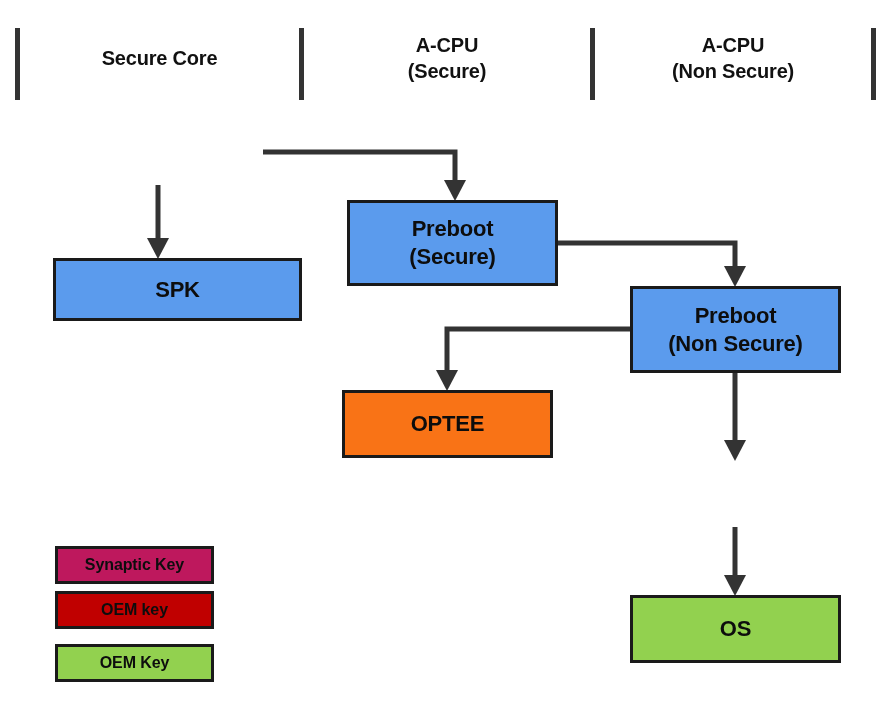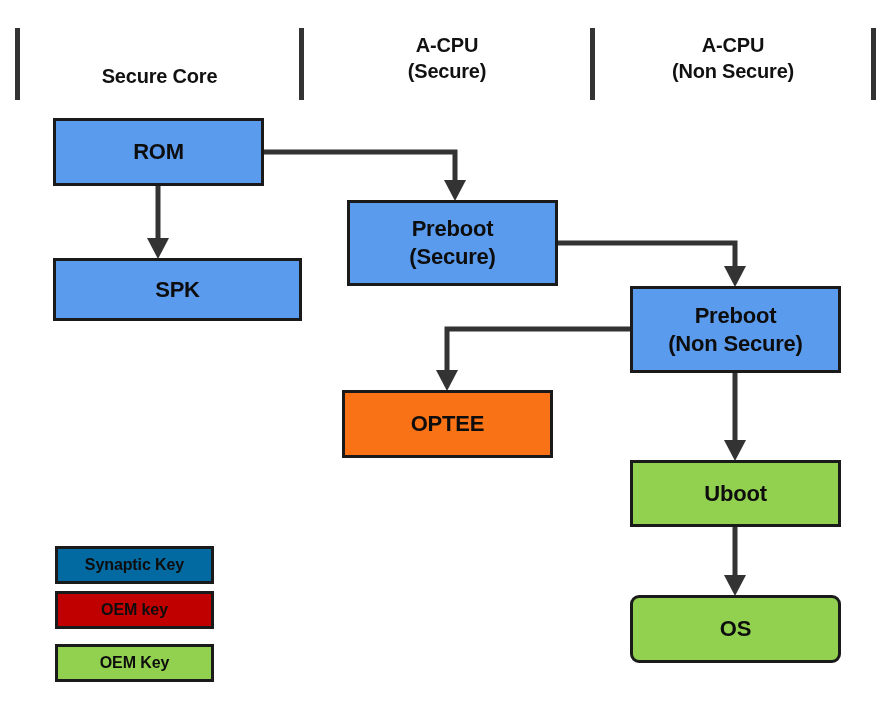--- a/index.html
+++ b/index.html
@@ -64,21 +64,21 @@
     box-sizing: border-box;
     border: 3px solid #1a1a1a;
     display: flex;
     align-items: center;
     justify-content: center;
     font-weight: bold;
     font-size: 16px;
     color: #0d0d0d;
     letter-spacing: -0.1px;
   }
-  .legend-item.blue  { background: #0369a1; }
+  .legend-item.blue  { background: #be185d; }
   .legend-item.red   { background: #c00000; }
   .legend-item.green { background: #92d14f; }
 
   
   #edges {
     position: absolute;
     left: 0;
     top: 0;
     width: 890px;
     height: 710px;
@@ -96,21 +96,21 @@
 </head>
 <body>
 
 <div id="canvas">
 
   <div class="col-divider" style="left:15px;"></div>
   <div class="col-divider" style="left:299px;"></div>
   <div class="col-divider" style="left:590px;"></div>
   <div class="col-divider" style="left:871px;"></div>
 
-  <div class="col-title" style="left:20px; top:45px; width:279px;margin-top:18px;">
+  <div class="col-title" style="left:20px; top:45px; width:279px;">
     <span class="l1">Secure Core</span>
   </div>
 
   <div class="col-title" style="left:304px; top:32px; width:286px;">
     <span class="l1">A-CPU</span>
     <span class="l2">(Secure)</span>
   </div>
 
   <div class="col-title" style="left:595px; top:32px; width:276px;">
     <span class="l1">A-CPU</span>
@@ -143,25 +143,20 @@
       <path class="edge-path" d="M735,373 L735,448"></path>
       <polygon class="edge-head" points="735,461 724,440 746,440"></polygon>
     </g>
 
     <g>
       <path class="edge-path" d="M735,527 L735,583"></path>
       <polygon class="edge-head" points="735,596 724,575 746,575"></polygon>
     </g>
   </svg>
 
-  <div class="node blue" style="left:53px; top:118px; width:211px; height:68px;">
-    <span>
-        <span class="label-line">ROM</span>
-      </span>
-  </div>
 
   <div class="node blue" style="left:53px; top:258px; width:249px; height:63px;">
     <span>
         <span class="label-line">SPK</span>
       </span>
   </div>
 
   <div class="node blue" style="left:347px; top:200px; width:211px; height:86px;">
     <span>
       <span class="label-line">Preboot</span>
@@ -175,27 +170,22 @@
       <span class="label-line">(Non Secure)</span>
     </span>
   </div>
 
   <div class="node red" style="left:342px; top:390px; width:211px; height:68px;">
     <span>
         <span class="label-line">OPTEE</span>
       </span>
   </div>
 
-  <div class="node green" style="left:630px; top:460px; width:211px; height:67px;">
-    <span>
-        <span class="label-line">Uboot</span>
-      </span>
-  </div>
-
-  <div class="node green" style="left:630px; top:595px; width:211px; height:68px;border-radius:9px;">
+
+  <div class="node green" style="left:630px; top:595px; width:211px; height:68px;">
     <span>
         <span class="label-line">OS</span>
       </span>
   </div>
 
   <div class="legend-item blue" style="left:55px; top:546px; width:159px; height:38px;">
     <span>Synaptic Key</span>
   </div>
 
   <div class="legend-item red" style="left:55px; top:591px; width:159px; height:38px;">

